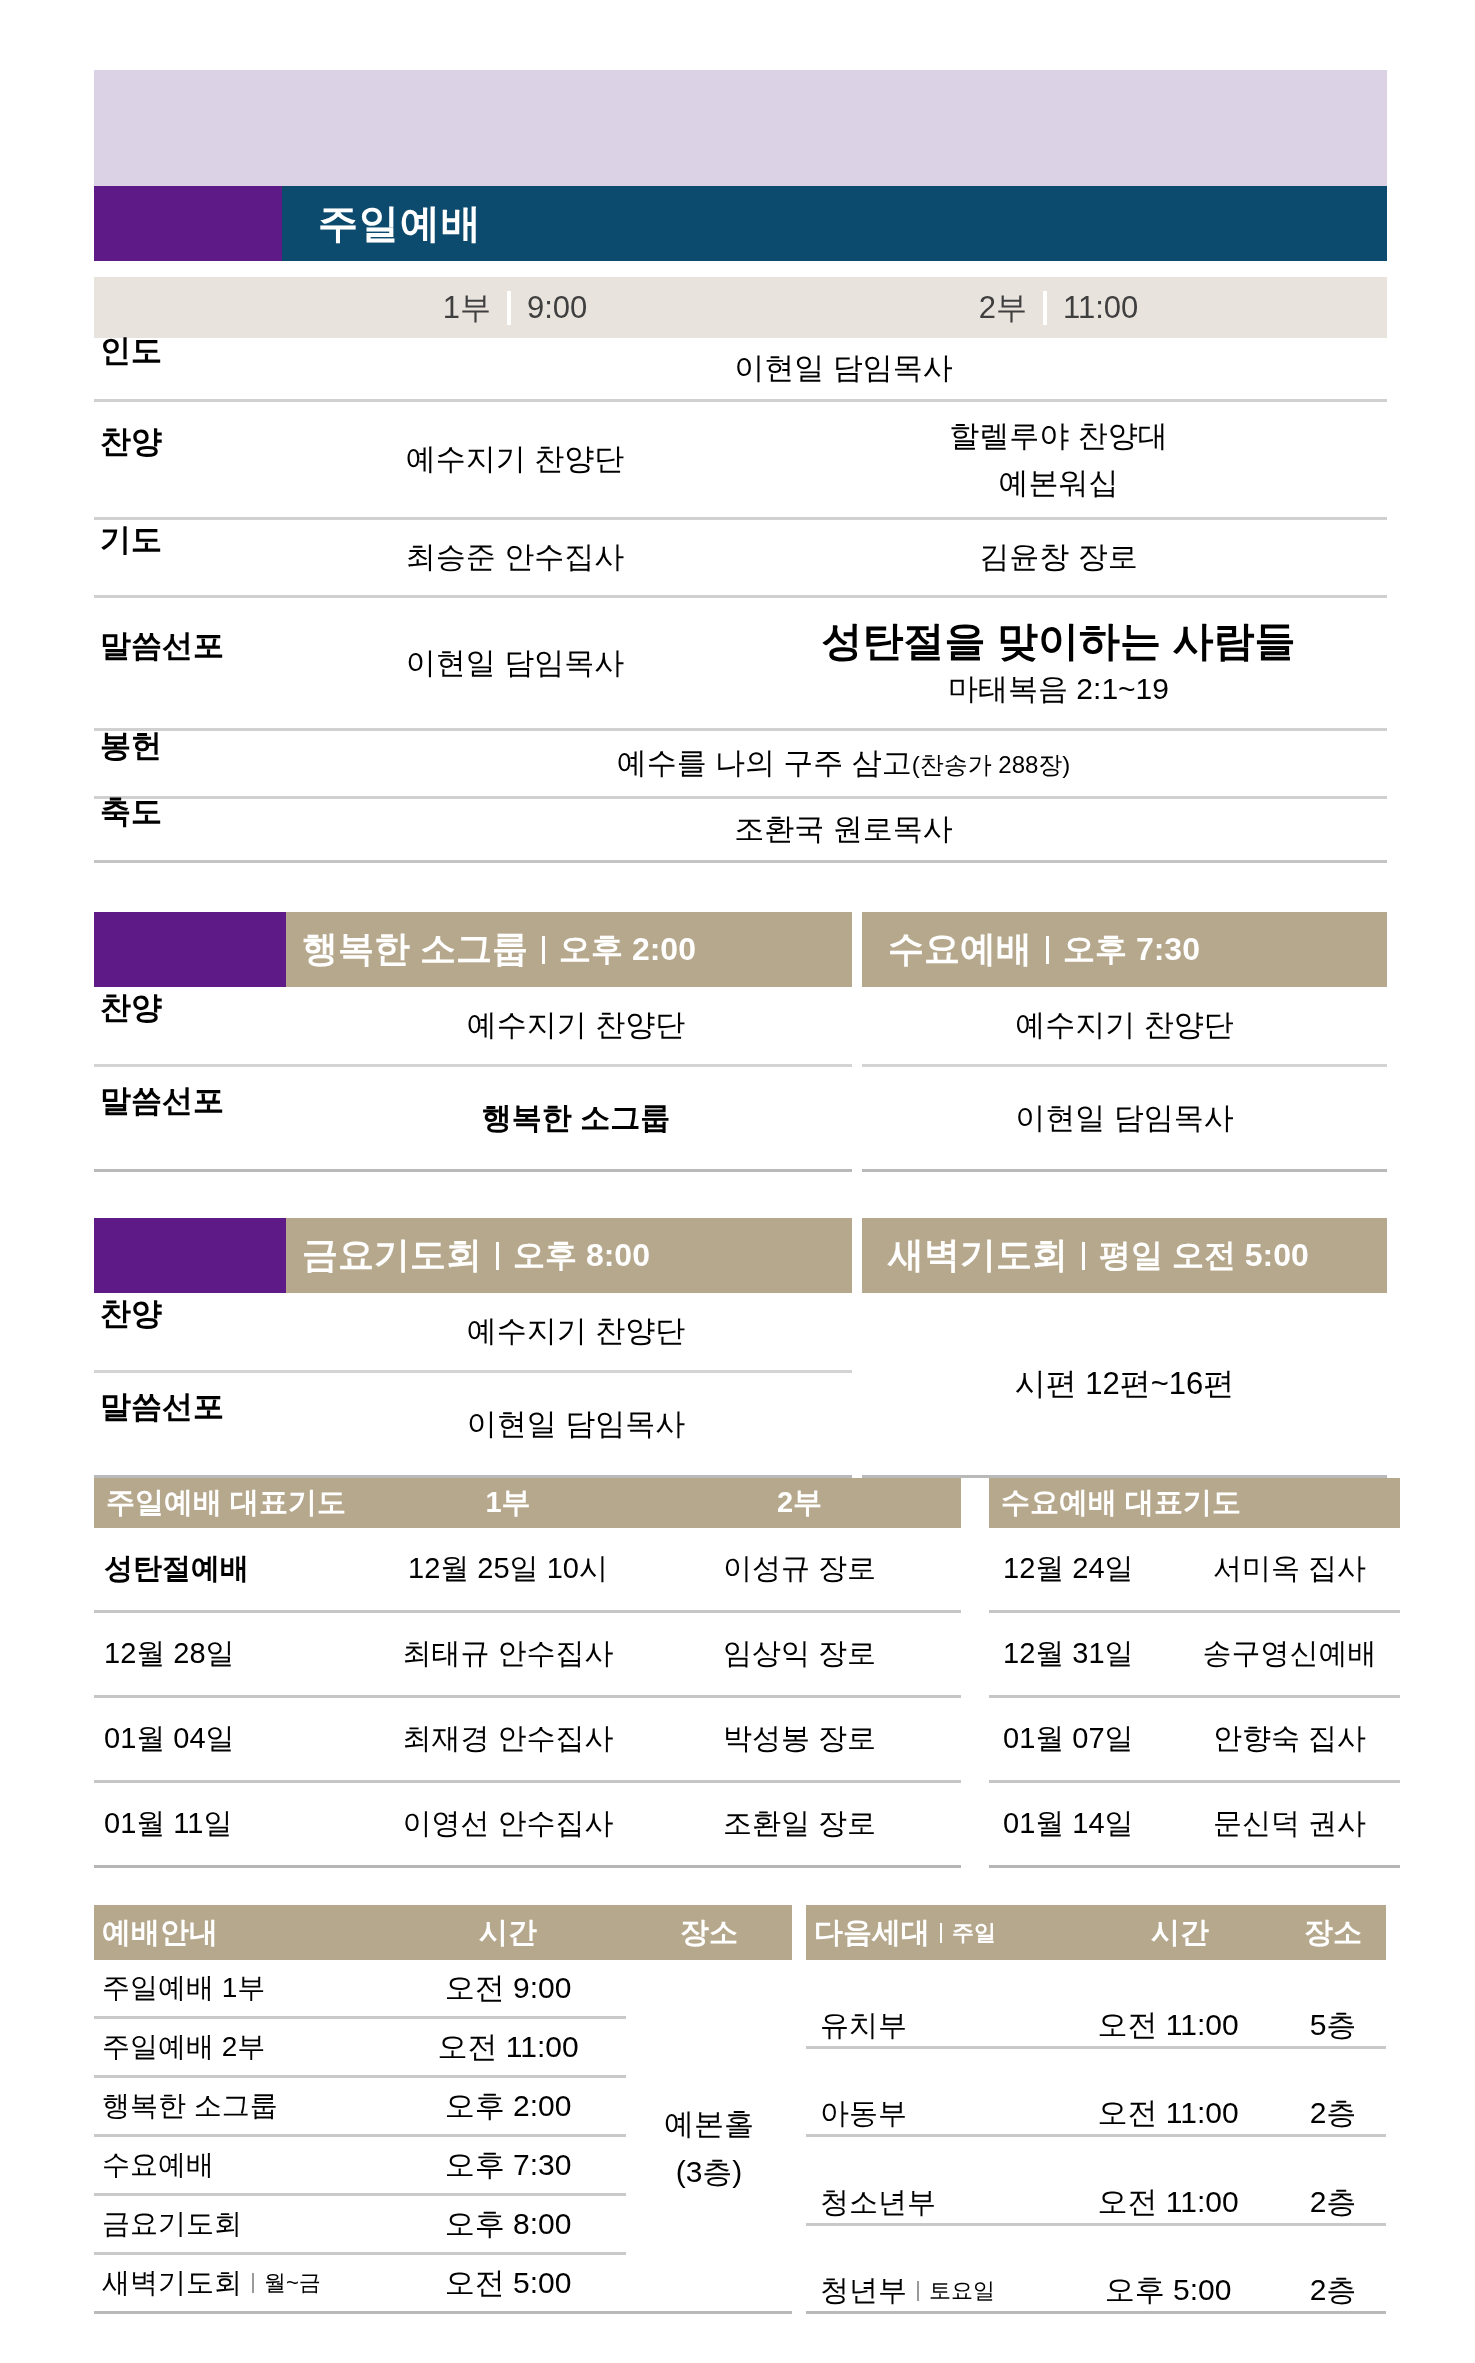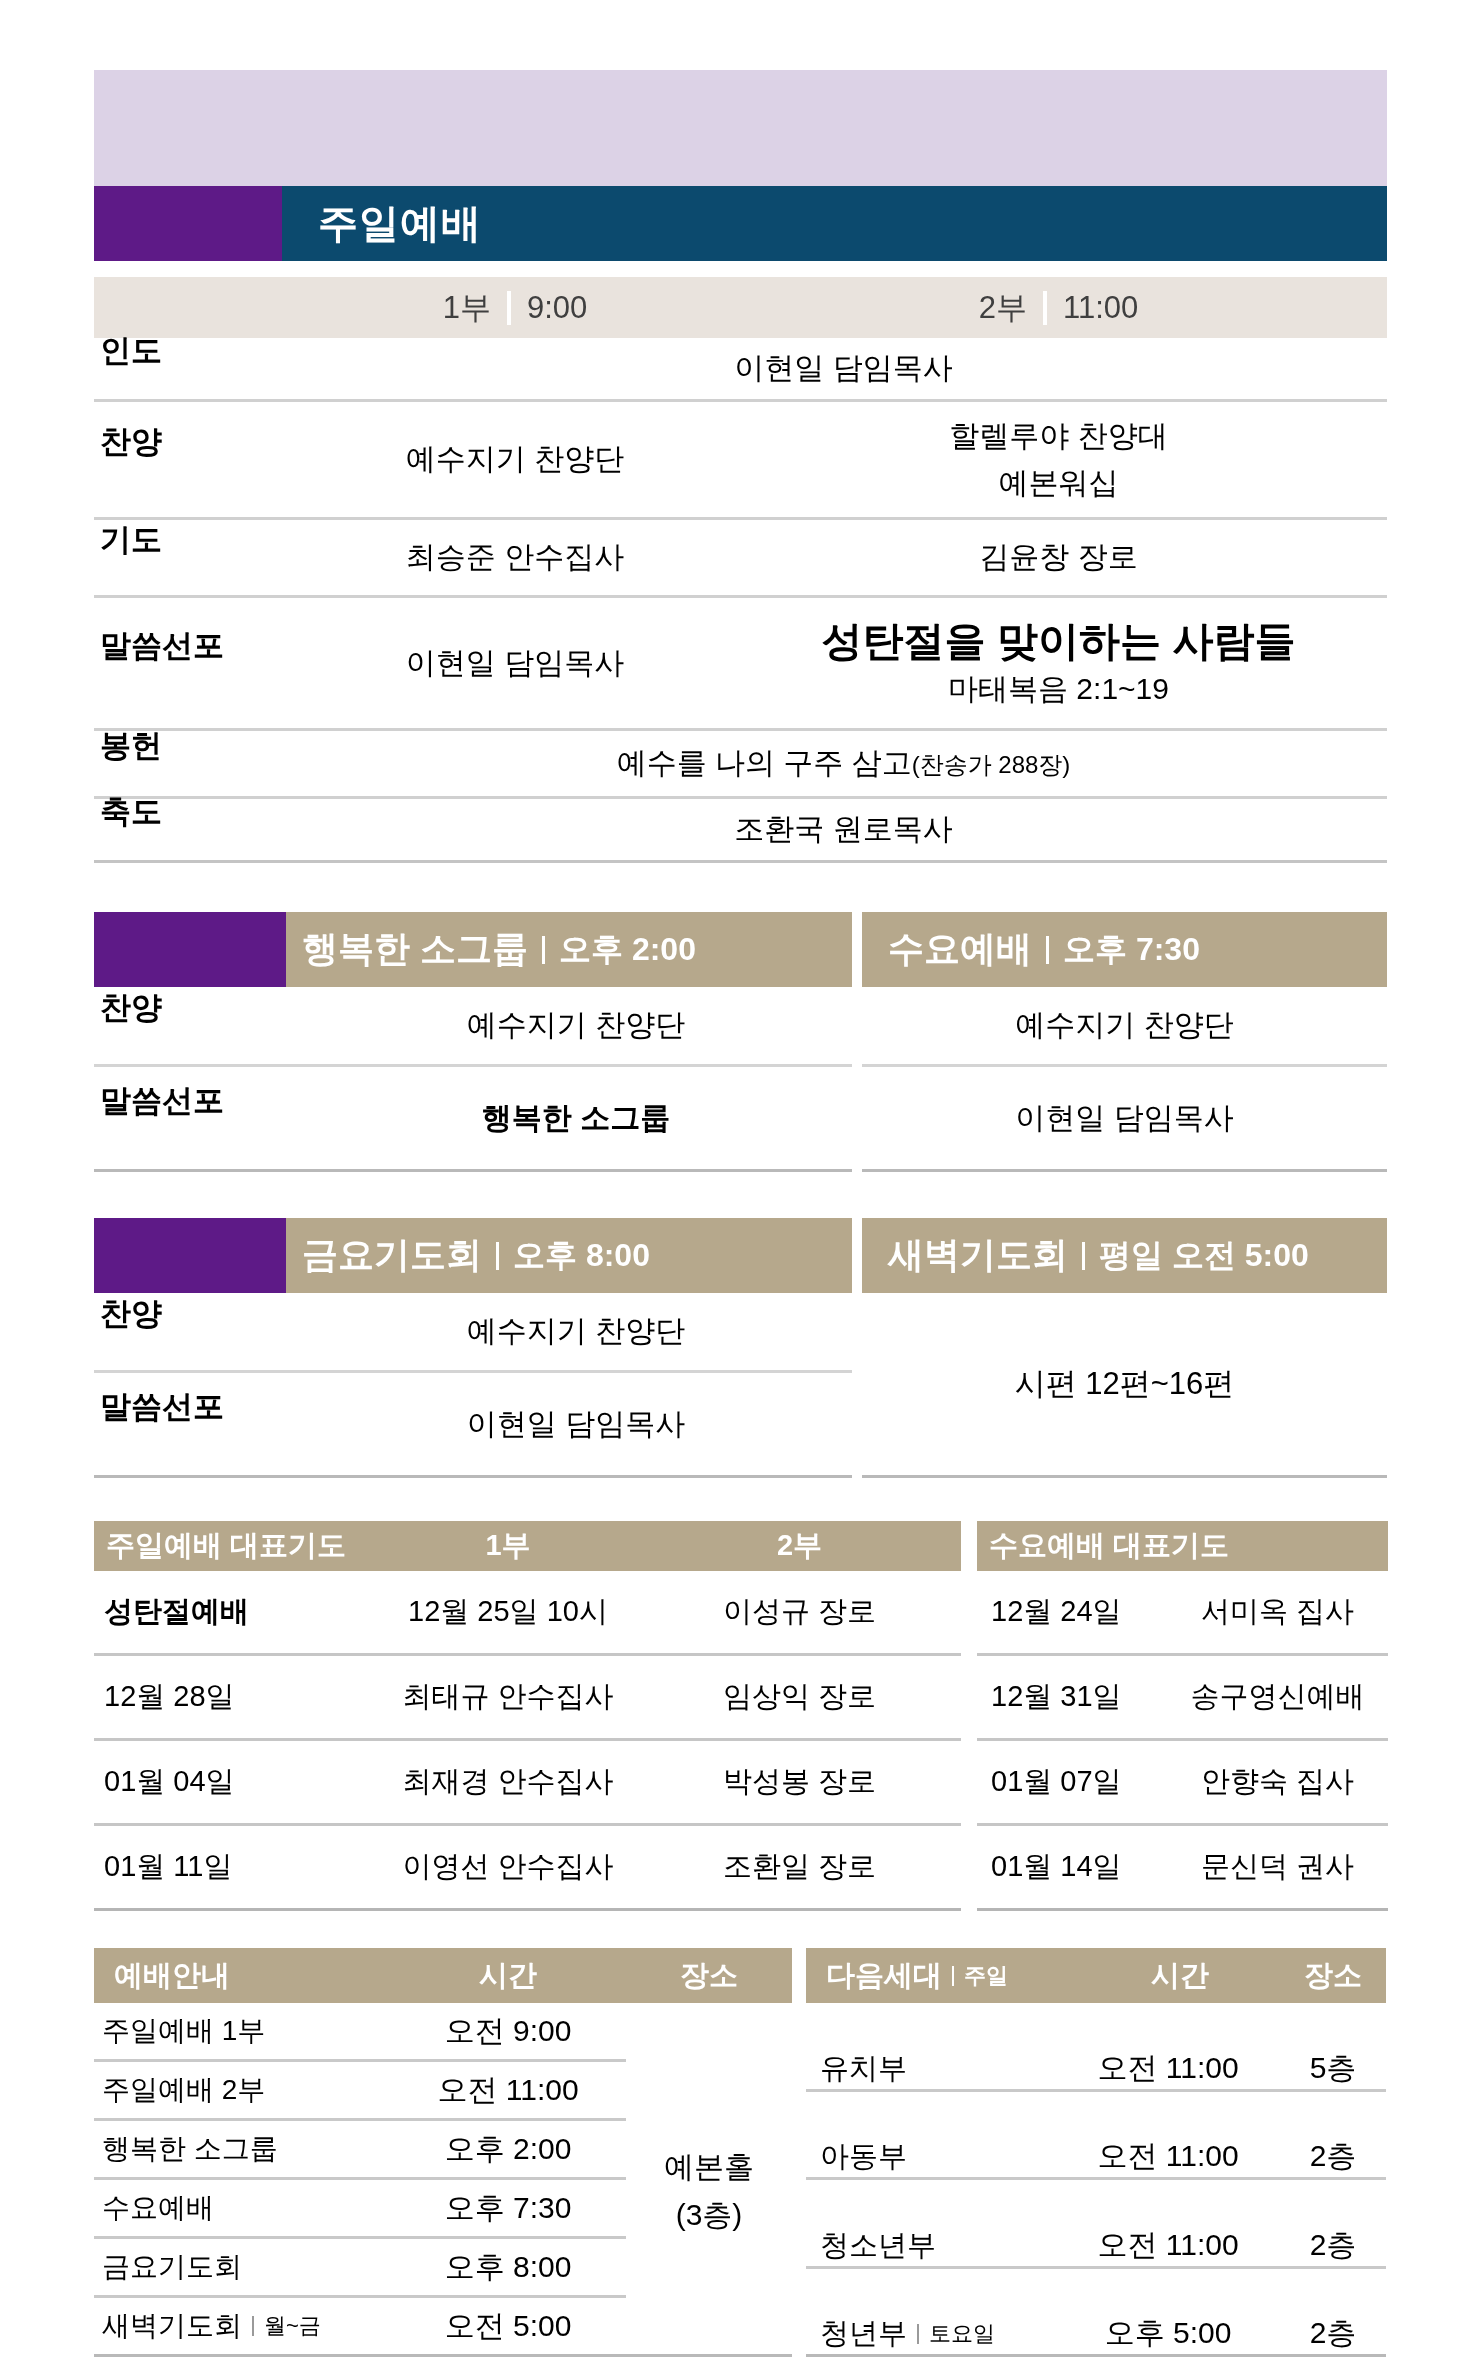--- a/index.html
+++ b/index.html
@@ -50,21 +50,21 @@
   .time-part{font-size:32px;}
   .vbar{display:inline-block;width:3px;height:28px;background:#fff;margin:0 14px;flex:0 0 auto;}
   .drow{display:flex;align-items:center;box-sizing:border-box;}
   .drow-a{height:80px;border-bottom:3px solid #d4d4d4;}
   .drow-b{height:105px;border-bottom:3px solid #b9b9b9;}
   .dv{flex:1;text-align:center;font-size:30px;}
   .scripture-box{height:185px;border-bottom:3px solid #b9b9b9;display:flex;align-items:center;
                  justify-content:center;font-size:31px;box-sizing:border-box;}
 
   
-  .quad{display:flex;gap:16px;margin-top:43px;}
+  .quad{display:flex;gap:28px;}
   .quad .ltab{width:867px;flex:0 0 auto;}
   .quad .rtab{width:411px;flex:0 0 auto;}
   .quad-header{height:50px;background:#b6a88c;color:#fff;font-weight:bold;font-size:29px;
                display:flex;align-items:center;}
   .qh-title{padding-left:12px;width:284px;box-sizing:border-box;flex:0 0 auto;}
   .qh-c1{width:260px;text-align:center;flex:0 0 auto;}
   .qh-c2{flex:1;text-align:center;}
   .qrows{height:340px;display:flex;flex-direction:column;justify-content:flex-end;}
   .qrow{flex:1;display:flex;align-items:center;border-bottom:3px solid #c6c6c6;box-sizing:border-box;font-size:29px;}
   .qrow:last-child{border-bottom-color:#b5b5b5;}
@@ -73,21 +73,21 @@
   .qc2{flex:1;text-align:center;}
   .qd2{width:190px;padding-left:14px;box-sizing:border-box;flex:0 0 auto;}
   .qn{flex:1;text-align:center;}
 
   
   .penta{display:flex;gap:14px;margin-top:37px;}
   .penta .ltab{width:698px;flex:0 0 auto;position:relative;border-bottom:3px solid #b9b9b9;box-sizing:border-box;}
   .penta .rtab{width:580px;flex:0 0 auto;border-bottom:3px solid #b9b9b9;box-sizing:border-box;}
   .penta-header{height:55px;background:#b6a88c;color:#fff;font-weight:bold;font-size:29px;
                 display:flex;align-items:center;}
-  .ph-title{padding-left:20px;flex:1;display:flex;align-items:center;}
+  .ph-title{padding-left:8px;flex:1;display:flex;align-items:center;}
   .ph-time{width:236px;text-align:center;flex:0 0 auto;}
   .ph-place{width:166px;text-align:center;flex:0 0 auto;}
   .ph-time2{width:200px;text-align:center;flex:0 0 auto;}
   .ph-place2{width:106px;text-align:center;flex:0 0 auto;}
   .prows{height:351px;display:flex;flex-direction:column;}
   .prow{flex:1;display:flex;align-items:center;width:532px;border-bottom:3px solid #c9c9c9;
         box-sizing:border-box;font-size:28px;}
   .prow:last-child{border-bottom:none;}
   .pn{flex:1;padding-left:8px;display:flex;align-items:center;}
   .pt{width:236px;text-align:center;font-size:30px;flex:0 0 auto;}

